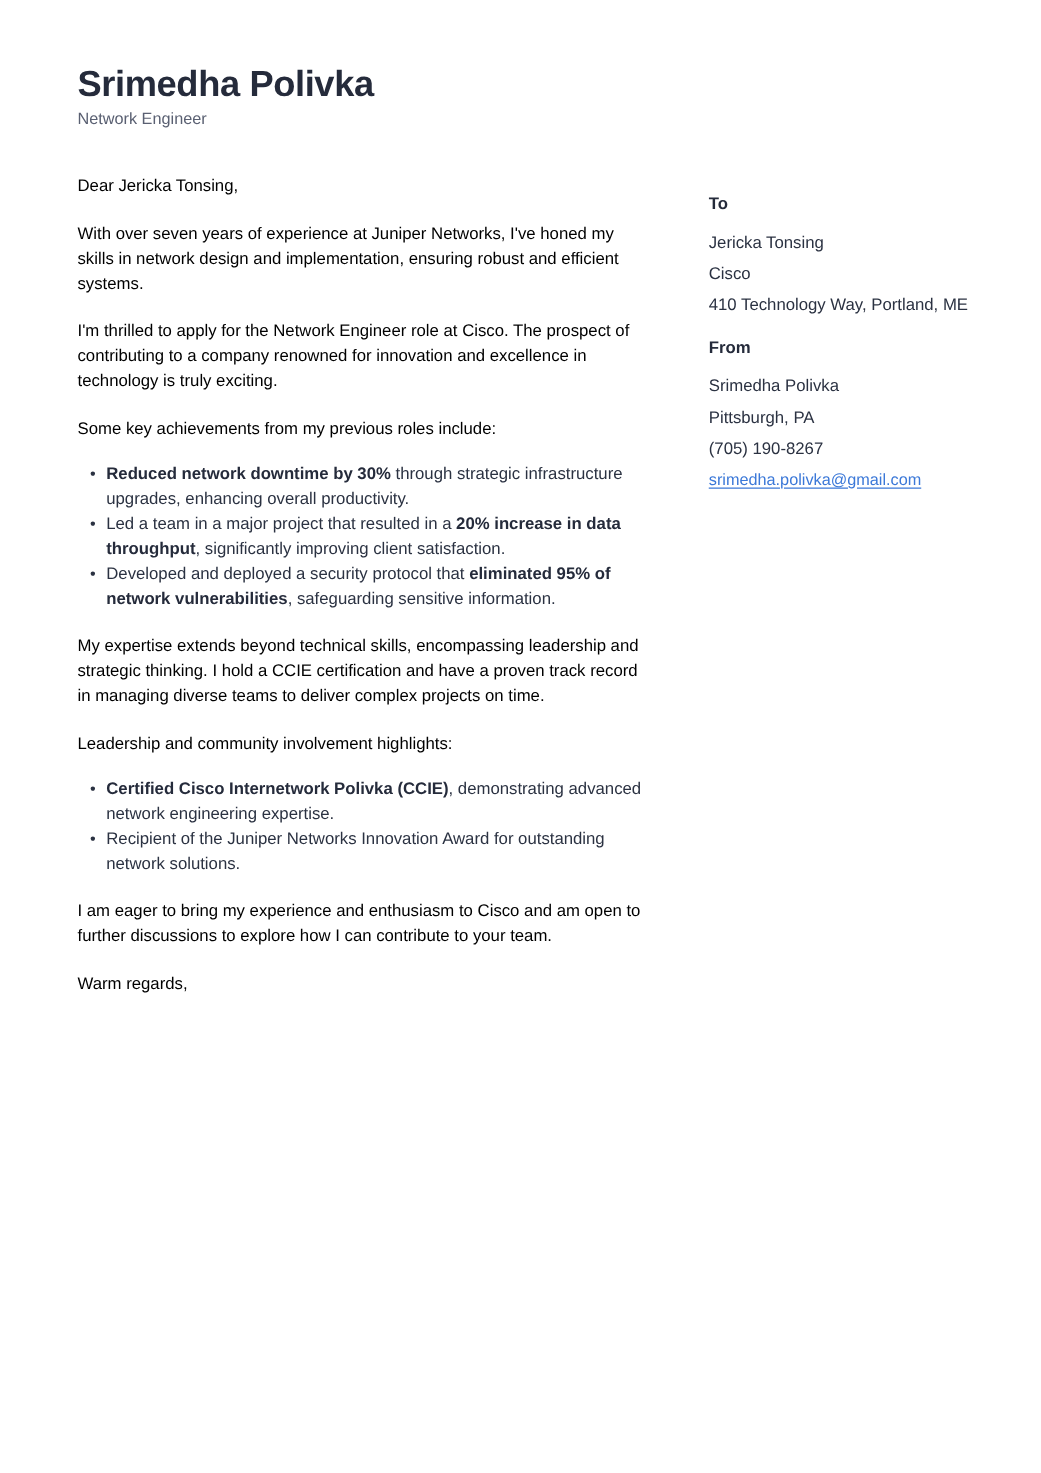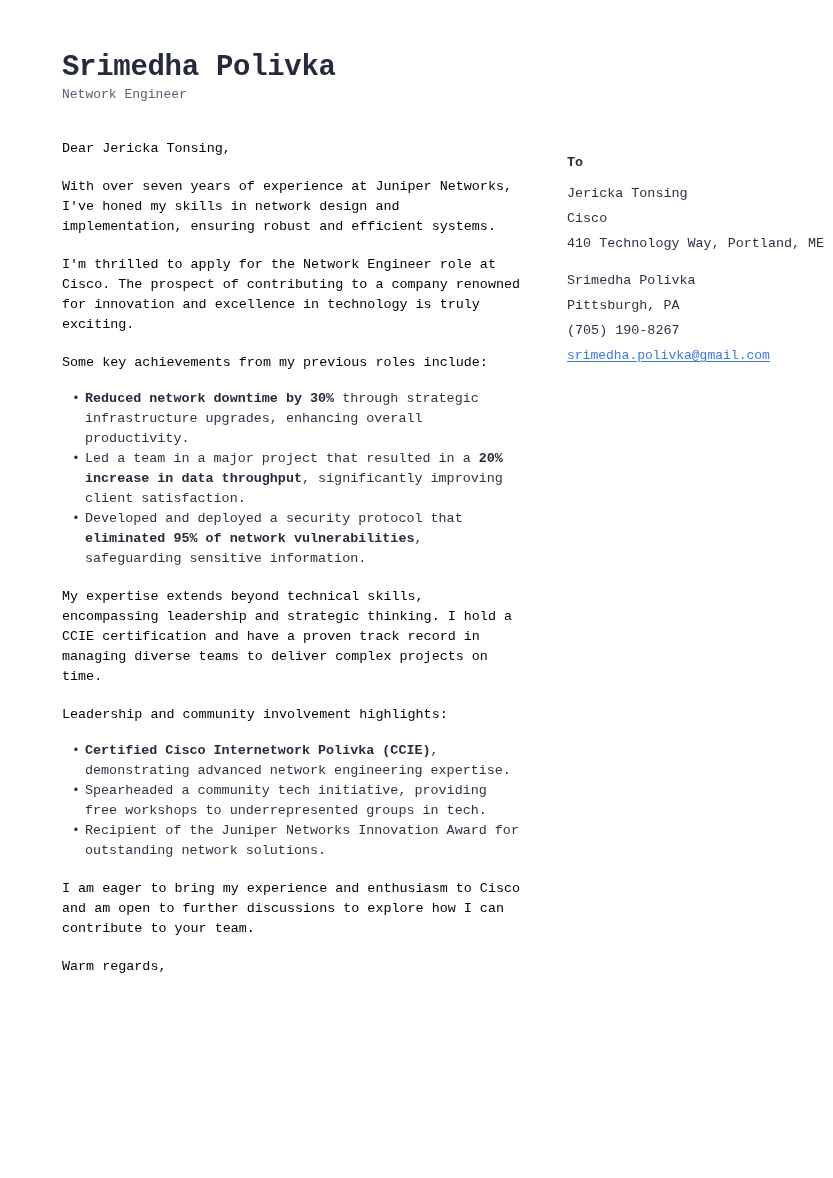--- a/index.html
+++ b/index.html
@@ -15,21 +15,20 @@
     -webkit-font-smoothing: antialiased;
   }
 
   .page {
     position: relative;
     width: 833px;
     height: 930px;
     background: #ffffff;
     box-sizing: border-box;
     padding: 52px 52px 0 62px;
-    font-family: Liberation Mono, monospace;
   }
 
   
   .header {
     margin-bottom: 36px;
   }
   .name {
     font-size: 29px;
     font-weight: 700;
     letter-spacing: -0.3px;
@@ -162,41 +161,41 @@
         <li><span>Led a team in a major project that resulted in a </span><b>20% increase in data throughput</b><span>, significantly improving client satisfaction.</span></li>
         <li><span>Developed and deployed a security protocol that </span><b>eliminated 95% of network vulnerabilities</b><span>, safeguarding sensitive information.</span></li>
       </ul>
 
       <p>My expertise extends beyond technical skills, encompassing leadership and strategic thinking. I hold a CCIE certification and have a proven track record in managing diverse teams to deliver complex projects on time.</p>
 
       <p class="lead-in">Leadership and community involvement highlights:</p>
 
       <ul>
         <li><span></span><b>Certified Cisco Internetwork Polivka (CCIE)</b><span>, demonstrating advanced network engineering expertise.</span></li>
-        <li><span>Spearheaded a community tech initiative, providing free workshops to underrepresented groups in tech.</span><b></b><span></span></li>
         <li><span>Recipient of the Juniper Networks Innovation Award for outstanding network solutions.</span><b></b><span></span></li>
       </ul>
 
 
       <p>I am eager to bring my experience and enthusiasm to Cisco and am open to further discussions to explore how I can contribute to your team.</p>
 
       <p class="closing-signoff">Warm regards,</p>
 
     </div>
 
     <div class="col-right">
 
       <div class="side-block">
         <div class="side-heading">To</div>
         <div class="side-line">Jericka Tonsing</div>
         <div class="side-line">Cisco</div>
         <div class="side-line">410 Technology Way, Portland, ME</div>
       </div>
 
       <div class="side-block">
+        <div class="side-heading">From</div>
         <div class="side-line">Srimedha Polivka</div>
         <div class="side-line">Pittsburgh, PA</div>
         <div class="side-line">(705) 190-8267</div>
         <div><a class="side-link" href="#">srimedha.polivka@gmail.com</a></div>
       </div>
 
     </div>
 
   </div>
 </div>

